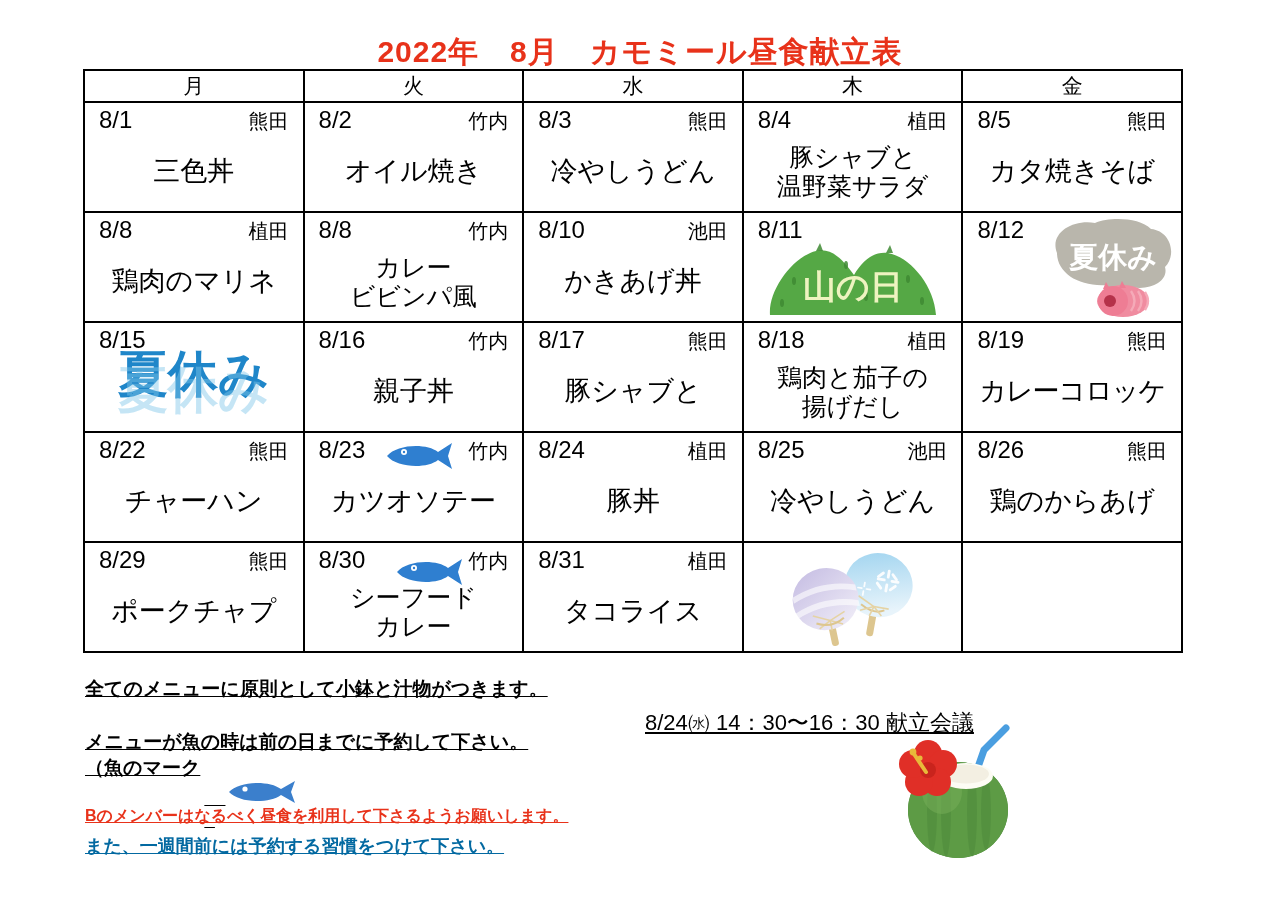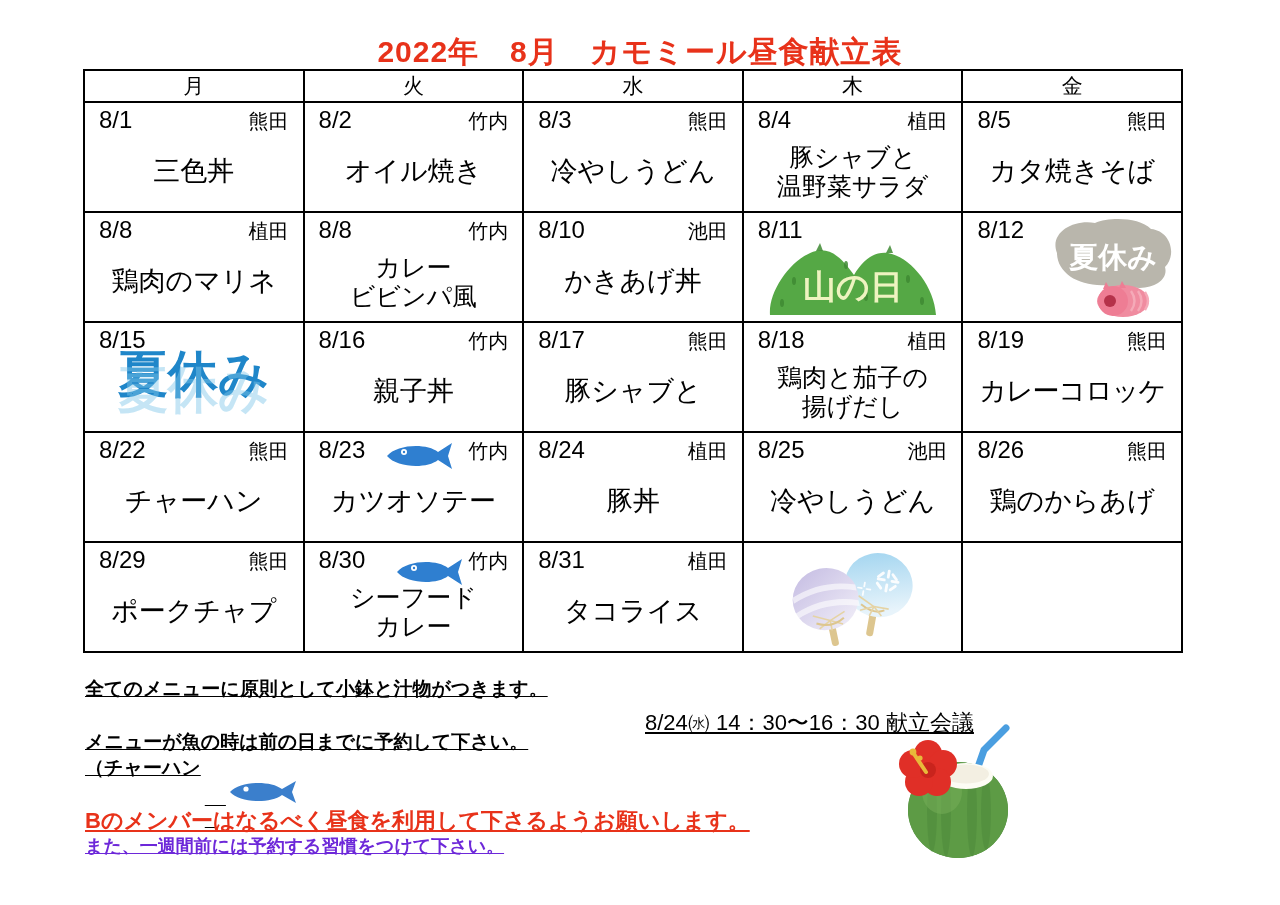--- a/index.html
+++ b/index.html
@@ -167,30 +167,30 @@
     display: inline-block;
     width: 74px;
     height: 24px;
     margin: 0 4px;
     position: relative;
     top: 2px;
   }
   #note-b-1 {
     left: 85px;
     top: 806px;
-    font-size: 22px;
+    font-size: 16px;
     font-weight: bold;
     color: #e8321a;
   }
   #note-b-2 {
     left: 85px;
     top: 834px;
     font-size: 18px;
     font-weight: bold;
-    color: #6d28d9;
+    color: #0369a1;
   }
 
   
   #coconut {
     position: absolute;
     left: 880px;
     top: 722px;
     width: 160px;
     height: 150px;
     pointer-events: none;
@@ -556,21 +556,21 @@
         </td>
       </tr>
     </tbody>
 </table>
 
 <div class="note" id="note-sidedish">全てのメニューに原則として小鉢と汁物がつきます。</div>
 <div class="note" id="note-meeting">8/24㈬ 14：30〜16：30 献立会議</div>
 
 <div class="note" id="note-fish-1">メニューが魚の時は前の日までに予約して下さい。</div>
 <div class="note" id="note-fish-2">
-  <span>（チャーハン</span>
+  <span>（魚のマーク</span>
   <span class="inline-fish">
     <svg viewBox="0 0 74 24" width="74" height="24" aria-hidden="true">
       <path d="M4 12 C14 1, 44 0, 56 9 L70 1 L66 12 L70 23 L56 15 C44 24, 14 23, 4 12 Z" fill="#3b7fcc"></path>
       <circle cx="20" cy="9" r="2.6" fill="#ffffff"></circle>
     </svg>
   </span>
 </div>
 
 <div class="note" id="note-b-1">Bのメンバーはなるべく昼食を利用して下さるようお願いします。</div>
 <div class="note" id="note-b-2">また、一週間前には予約する習慣をつけて下さい。</div>

